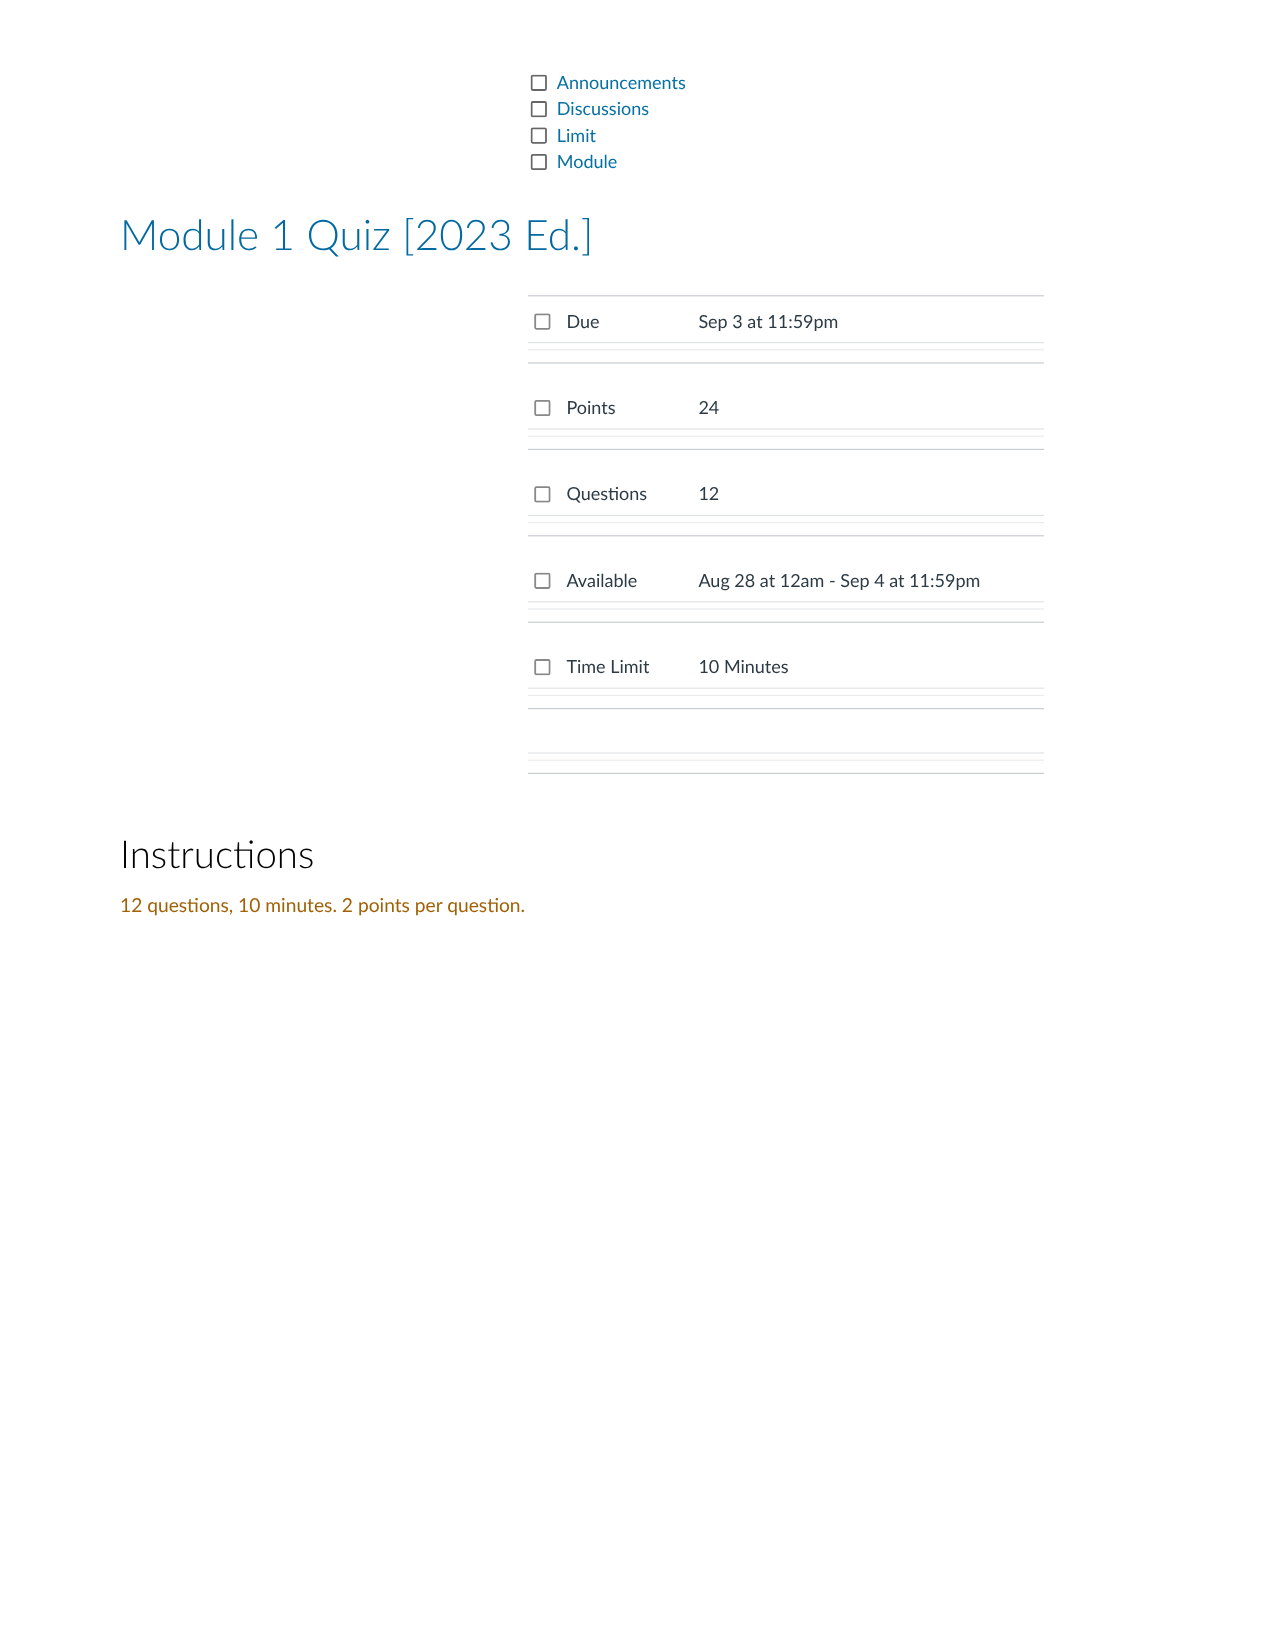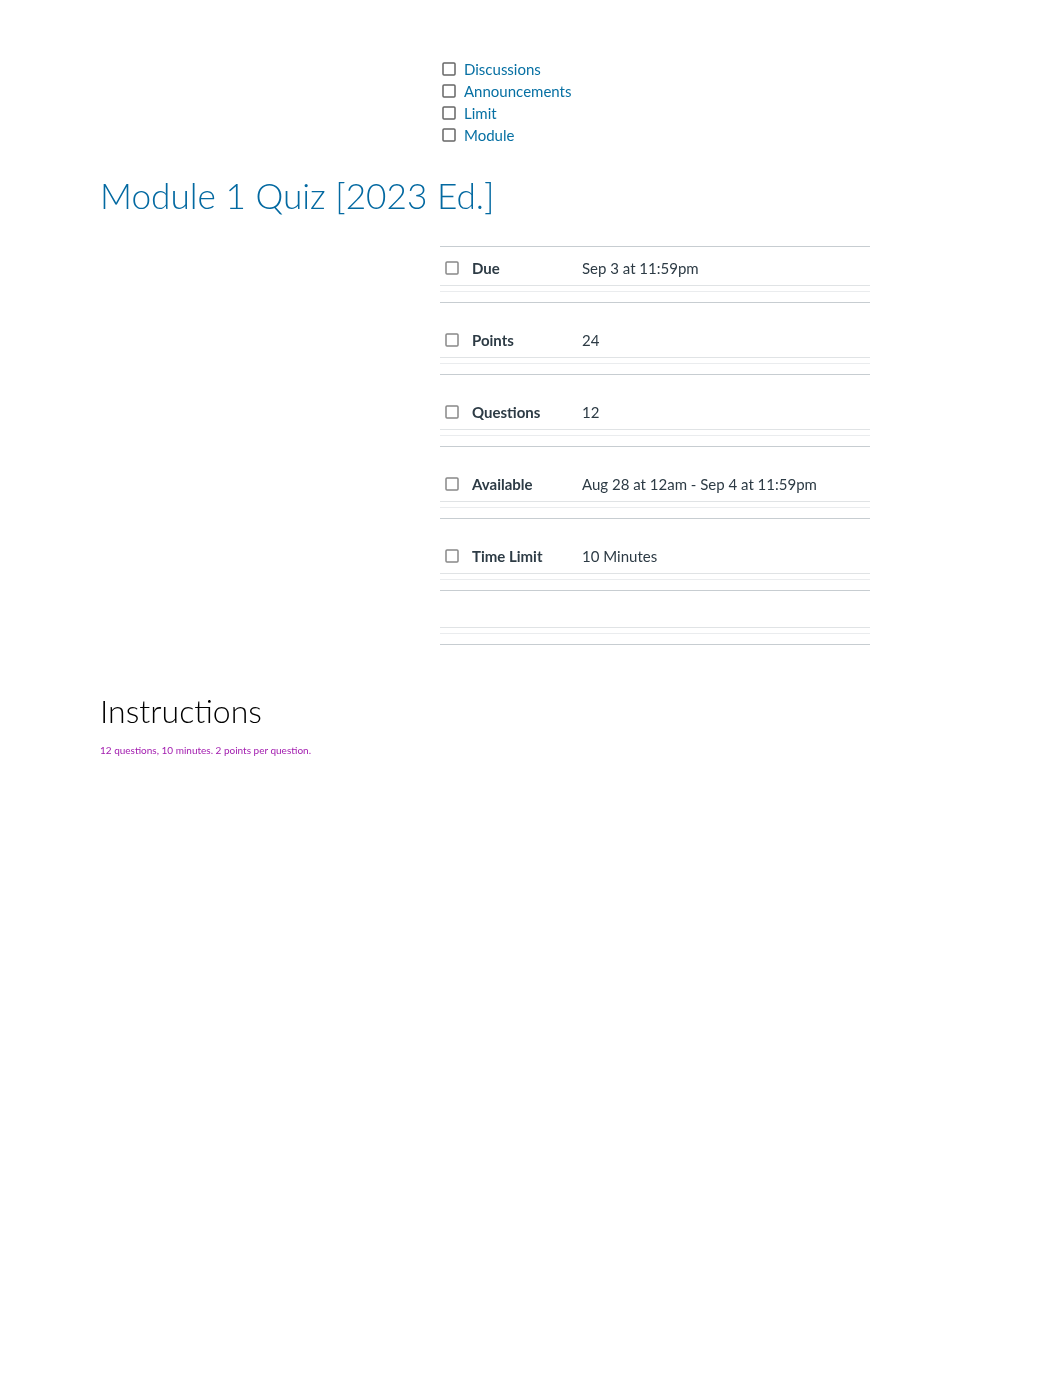--- a/index.html
+++ b/index.html
@@ -70,21 +70,21 @@
       color: #666;
       font-size: 14px;
       flex-shrink: 0;
       margin-top: 2px;
     }
 
     .detail-label {
       font-size: 15px;
       color: #2d3b45;
       min-width: 110px;
-      font-weight: 700;
+      font-weight: 400;
     }
 
     .detail-value {
       font-size: 15px;
       color: #2d3b45;
       flex: 1;
     }
 
     
     .table-area {
@@ -129,22 +129,22 @@
     }
 
     .instructions-title {
       font-size: 2em;
       font-weight: 300;
       color: #000000;
       margin-bottom: 12px;
     }
 
     .instructions-text {
-      font-size: 10px;
-      color: #a21caf;
+      font-size: 16px;
+      color: #a16207;
       line-height: 1.6;
     }
 
     
     .icon-square {
       font-size: 12px;
       color: #666;
     }
   </style>
 </head>
@@ -153,29 +153,29 @@
 <div class="page-wrapper">
 
   <div class="nav-links">
 
   <div class="nav-item">
         <span class="nav-bullet">
           <svg width="14" height="14" viewBox="0 0 14 14">
             <rect x="1" y="1" width="12" height="12" rx="1" fill="none" stroke="#666" stroke-width="1.5"></rect>
           </svg>
         </span>
+        <a class="nav-link" href="#">Announcements</a>
+      </div>
+      <div class="nav-item">
+        <span class="nav-bullet">
+          <svg width="14" height="14" viewBox="0 0 14 14">
+            <rect x="1" y="1" width="12" height="12" rx="1" fill="none" stroke="#666" stroke-width="1.5"></rect>
+          </svg>
+        </span>
         <a class="nav-link" href="#">Discussions</a>
-      </div>
-      <div class="nav-item">
-        <span class="nav-bullet">
-          <svg width="14" height="14" viewBox="0 0 14 14">
-            <rect x="1" y="1" width="12" height="12" rx="1" fill="none" stroke="#666" stroke-width="1.5"></rect>
-          </svg>
-        </span>
-        <a class="nav-link" href="#">Announcements</a>
       </div>
       <div class="nav-item">
         <span class="nav-bullet">
           <svg width="14" height="14" viewBox="0 0 14 14">
             <rect x="1" y="1" width="12" height="12" rx="1" fill="none" stroke="#666" stroke-width="1.5"></rect>
           </svg>
         </span>
         <a class="nav-link" href="#">Limit</a>
       </div>
       <div class="nav-item">

